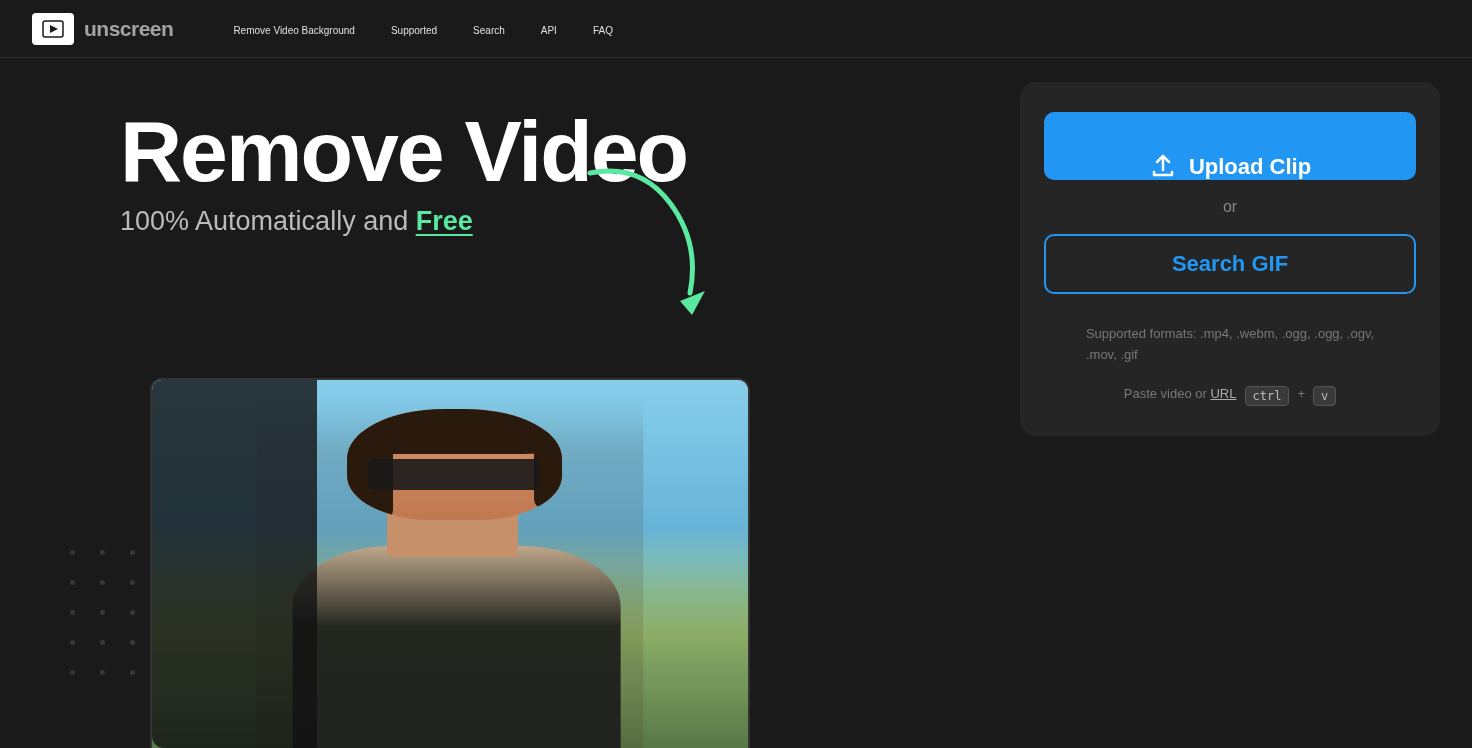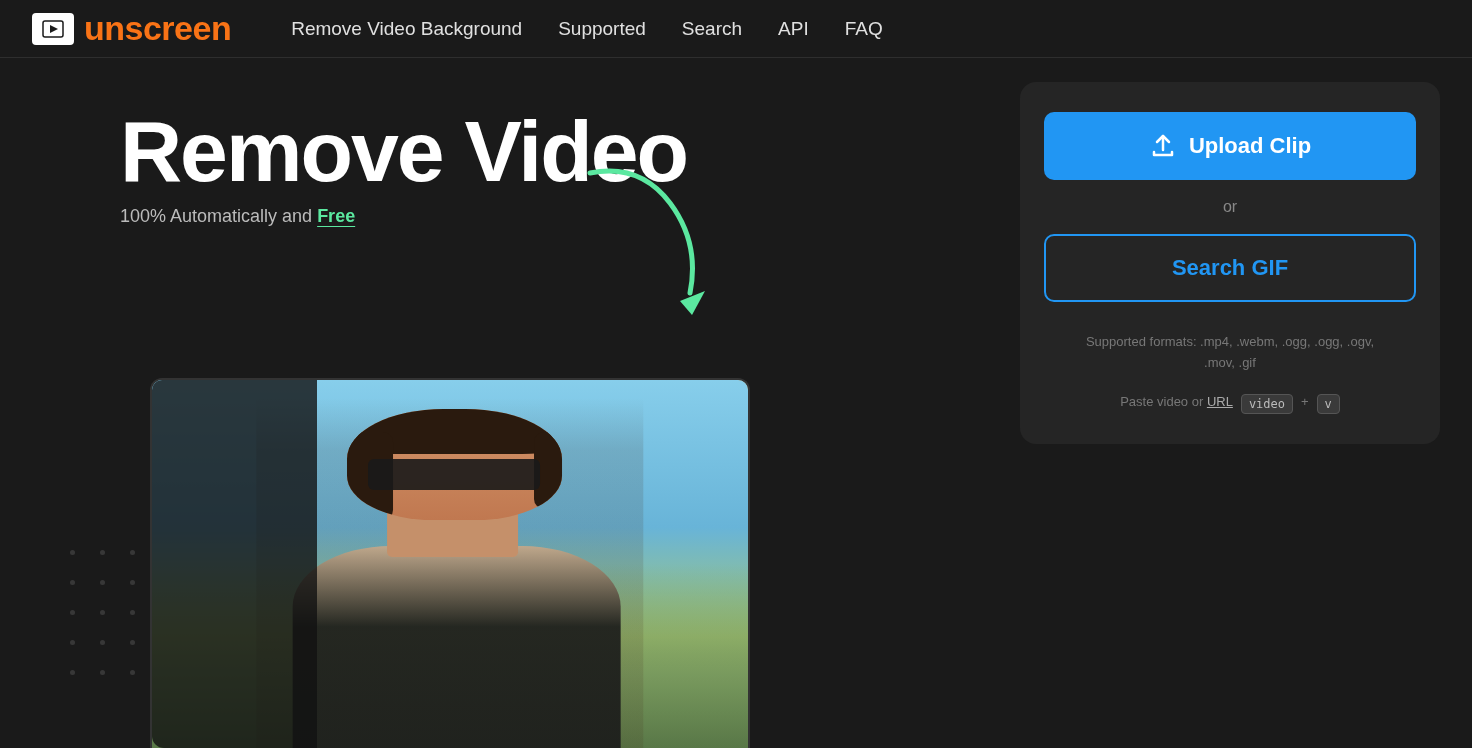--- a/index.html
+++ b/index.html
@@ -41,37 +41,37 @@
       align-items: center;
       justify-content: center;
     }
 
     .nav-logo-icon svg {
       width: 22px;
       height: 18px;
     }
 
     .nav-logo-text {
-      color: #f97316;
-      font-size: 34px;
+      color: #a3a3a3;
+      font-size: 21px;
       font-weight: 700;
       letter-spacing: -0.5px;
     }
 
     .nav-links {
       display: flex;
       align-items: center;
       gap: 36px;
       list-style: none;
     }
 
     .nav-links a {
       color: #e0e0e0;
       text-decoration: none;
-      font-size: 19px;
+      font-size: 10px;
       font-weight: 500;
     }
 
     
     .main {
       display: flex;
       width: 100%;
       height: calc(748px - 58px);
       position: relative;
       background: #1a1a1a;
@@ -89,21 +89,21 @@
     .hero-title {
       font-size: 86px;
       font-weight: 800;
       color: #fff;
       line-height: 1.0;
       letter-spacing: -2px;
       margin-bottom: 12px;
     }
 
     .hero-subtitle {
-      font-size: 18px;
+      font-size: 27px;
       color: #bbb;
       font-weight: 400;
       margin-bottom: 55px;
     }
 
     .hero-subtitle strong {
       color: #5be8a0;
       font-weight: 700;
       text-decoration: underline;
       text-decoration-color: #5be8a0;
@@ -207,21 +207,21 @@
       width: 100%;
       height: 68px;
       background: #2196f3;
       border: none;
       border-radius: 10px;
       color: #fff;
       font-size: 22px;
       font-weight: 700;
       cursor: pointer;
       display: flex;
-      align-items: center;
+      align-items: flex-end;
       justify-content: center;
       gap: 12px;
       margin-bottom: 18px;
     }
 
     .upload-icon {
       width: 28px;
       height: 28px;
       display: flex;
       align-items: center;
@@ -230,38 +230,38 @@
 
     .or-divider {
       color: #888;
       font-size: 16px;
       margin-bottom: 18px;
       text-align: right;
     }
 
     .search-gif-btn {
       width: 100%;
-      height: 68px;
+      height: 60px;
       background: transparent;
       border: 2px solid #2196f3;
       border-radius: 10px;
       color: #2196f3;
       font-size: 22px;
       font-weight: 700;
       cursor: pointer;
       display: flex;
       align-items: center;
       justify-content: center;
       margin-bottom: 30px;
     }
 
     .supported-formats {
       color: #777;
       font-size: 13px;
-      text-align: center;
+      text-align: left;
       line-height: 1.6;
       margin-bottom: 20px;
     }
 
     .paste-row {
       display: flex;
       align-items: flex-start;
       gap: 8px;
       color: #777;
       font-size: 13px;
@@ -409,19 +409,19 @@
       <span>Search GIF</span>
     </button>
 
     <p class="supported-formats">
       <span>Supported formats: .mp4, .webm, .ogg, .ogg, .ogv,</span><br>
       <span>.mov, .gif</span>
     </p>
 
     <div class="paste-row">
       <span>Paste video or <a href="#">URL</a></span>
-      <span class="kbd">video</span>
+      <span class="kbd">ctrl</span>
       <span class="paste-plus">+</span>
       <span class="kbd">v</span>
     </div>
   </div>
 
 </div>
 
 </body></html>

